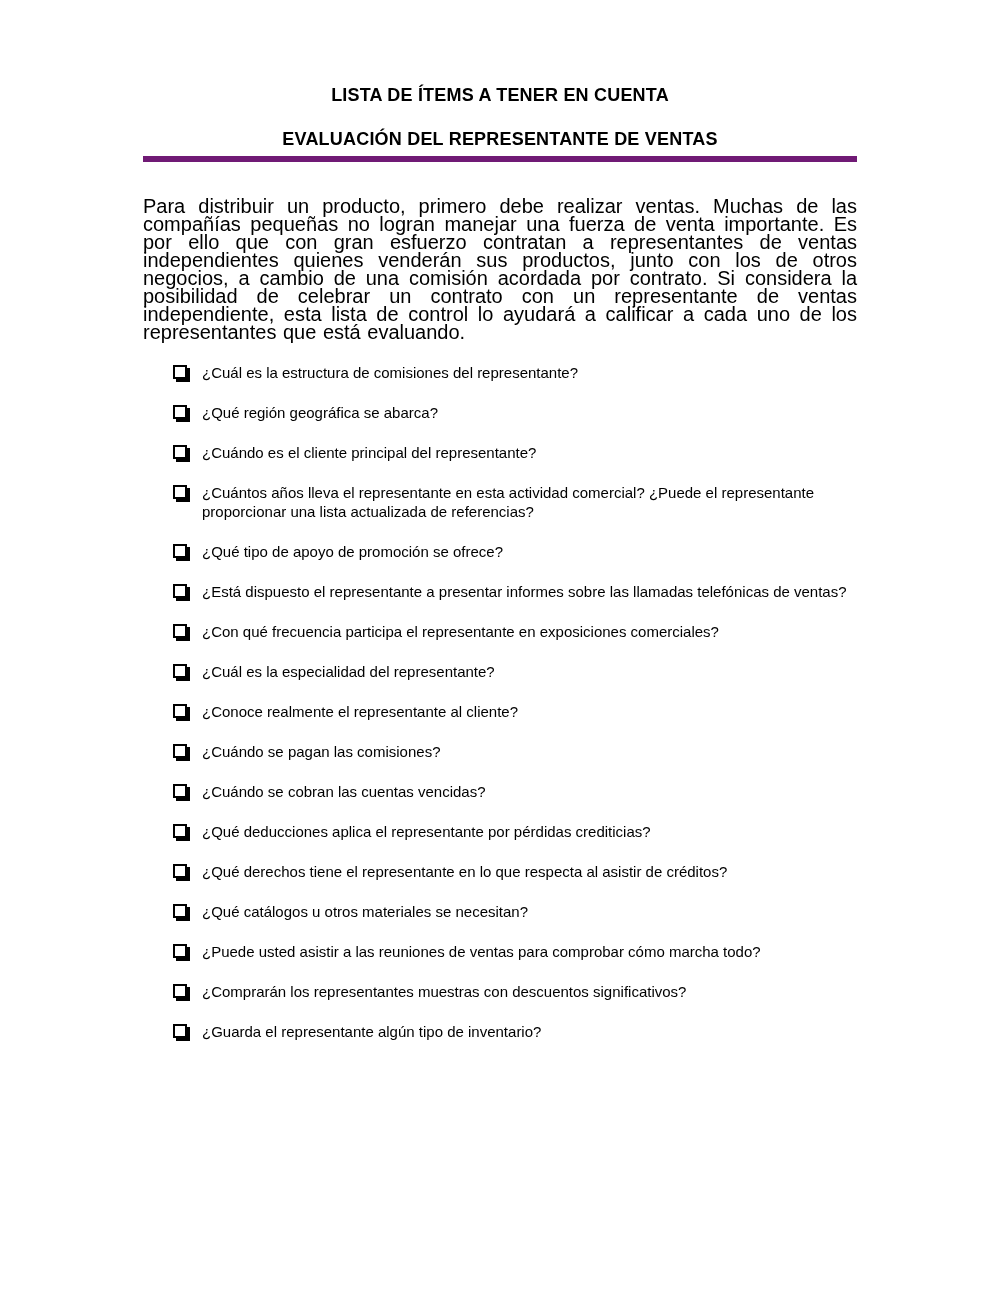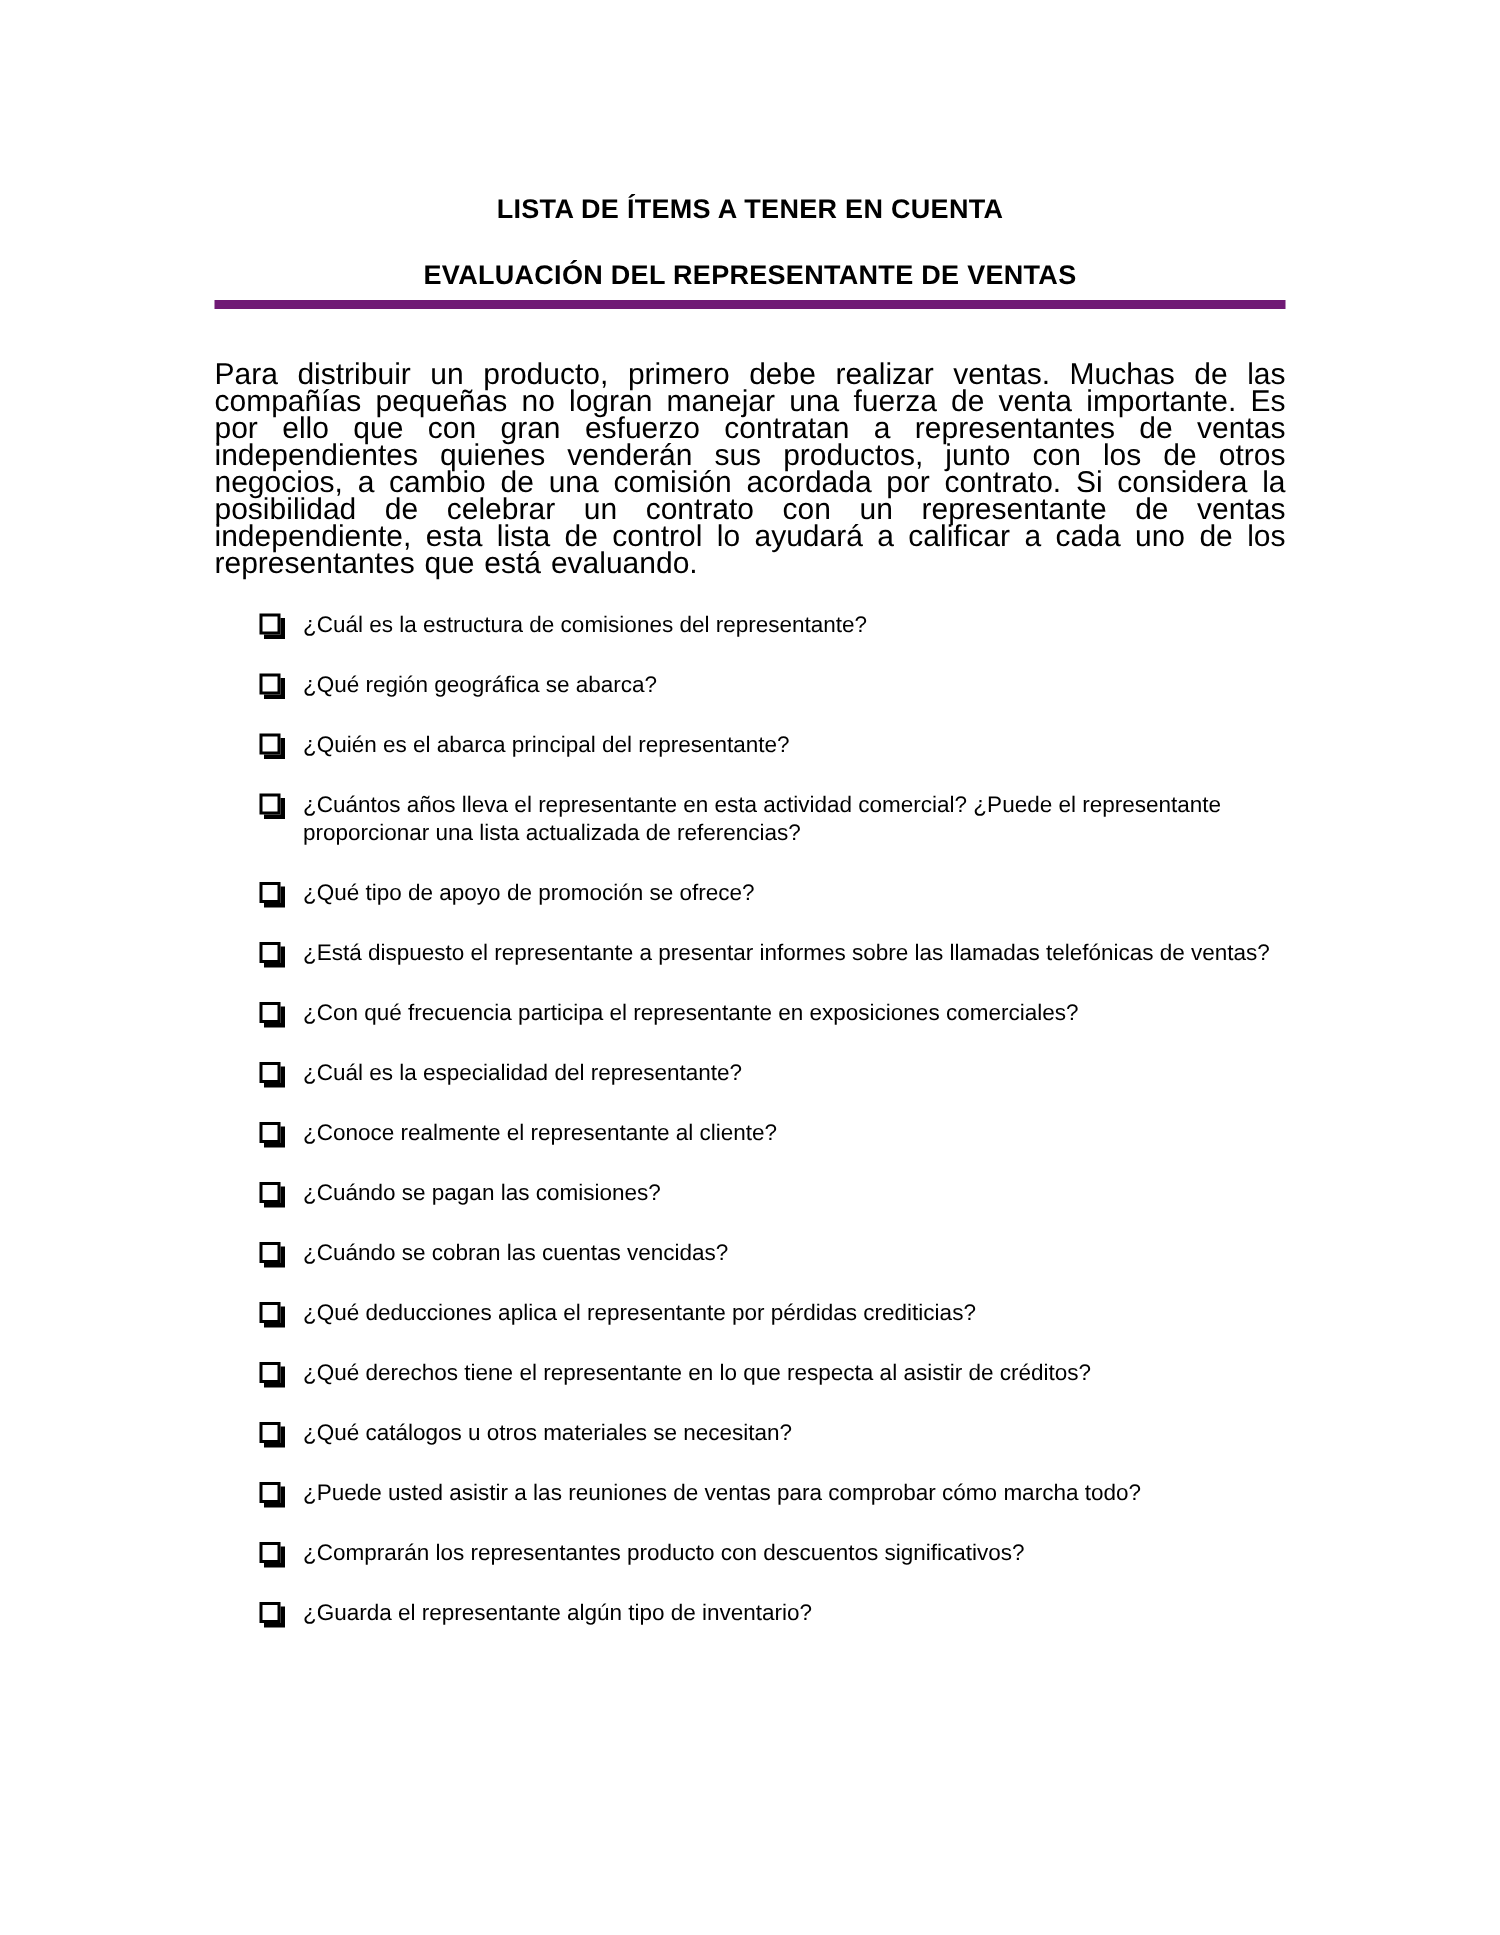--- a/index.html
+++ b/index.html
@@ -10,22 +10,22 @@
   body {
     width: 1000px;
     height: 1290px;
     font-family: "Liberation Sans", "DejaVu Sans", sans-serif;
     color: #000000;
     position: relative;
     overflow: hidden;
   }
   .page {
     width: 714px;
-    margin: 12px auto;
-    padding-top: 116px;
+    margin: 0 auto;
+    padding-top: 84px;
   }
   .title {
     font-size: 18px;
     font-weight: bold;
     text-align: center;
     margin: 0;
     line-height: 22px;
     letter-spacing: 0.2px;
   }
   .subtitle-wrap {
@@ -83,21 +83,21 @@
     <li>
         <span class="cb"></span>
         <span class="item-text">¿Cuál es la estructura de comisiones del representante?</span>
       </li>
     <li>
         <span class="cb"></span>
         <span class="item-text">¿Qué región geográfica se abarca?</span>
       </li>
     <li>
         <span class="cb"></span>
-        <span class="item-text">¿Quién es el abarca principal del representante?</span>
+        <span class="item-text">¿Cuándo es el cliente principal del representante?</span>
       </li>
     <li>
         <span class="cb"></span>
         <span class="item-text">¿Cuántos años lleva el representante en esta actividad comercial? ¿Puede el representante proporcionar una lista actualizada de referencias?</span>
       </li>
     <li>
         <span class="cb"></span>
         <span class="item-text">¿Qué tipo de apoyo de promoción se ofrece?</span>
       </li>
     <li>
@@ -135,21 +135,21 @@
     <li>
         <span class="cb"></span>
         <span class="item-text">¿Qué catálogos u otros materiales se necesitan?</span>
       </li>
     <li>
         <span class="cb"></span>
         <span class="item-text">¿Puede usted asistir a las reuniones de ventas para comprobar cómo marcha todo?</span>
       </li>
     <li>
         <span class="cb"></span>
-        <span class="item-text">¿Comprarán los representantes producto con descuentos significativos?</span>
+        <span class="item-text">¿Comprarán los representantes muestras con descuentos significativos?</span>
       </li>
     <li>
         <span class="cb"></span>
         <span class="item-text">¿Guarda el representante algún tipo de inventario?</span>
       </li>
   </ul>
 
 </div>
 
 </body></html>

